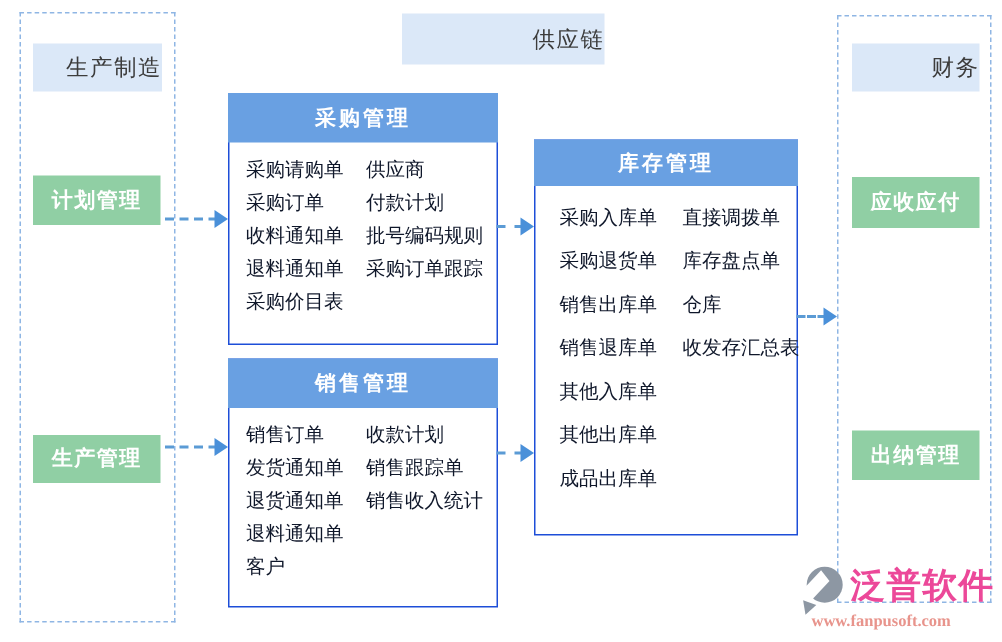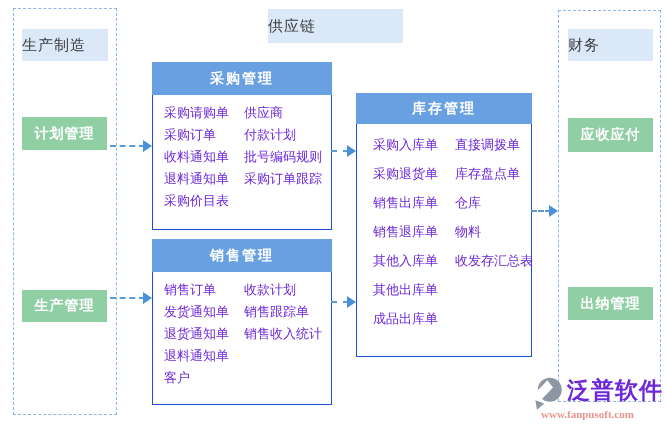--- a/index.html
+++ b/index.html
@@ -8,21 +8,21 @@
     font-family:"Liberation Sans","DejaVu Sans",sans-serif;
   }
   
   .dashed-box{position:absolute;border:1px dashed #8fb6e4;background:#fff;}
   .dashed-left{left:13px;top:8px;width:102px;height:405px;}
   .dashed-right{left:558px;top:10px;width:101px;height:390px;}
 
   
   .label-blue{
     position:absolute;background:#dbe8f8;color:#3c3c3c;
-    display:flex;align-items:center;justify-content:flex-start;
+    display:flex;align-items:center;justify-content:flex-end;
     font-size:15px;letter-spacing:1px;
   }
   .lbl-supply{left:268px;top:9px;width:135px;height:34px;}
   .lbl-prod{left:22px;top:29px;width:86px;height:32px;}
   .lbl-fin{left:568px;top:29px;width:85px;height:32px;}
 
   
   .node-green{
     position:absolute;background:#90cfa4;color:#ffffff;font-weight:bold;
     display:flex;align-items:center;justify-content:center;font-size:14px;letter-spacing:1px;
@@ -38,21 +38,21 @@
     background:#69a0e2;color:#fff;font-weight:bold;font-size:14px;letter-spacing:2px;
     display:flex;align-items:center;justify-content:center;
     margin:-1px -1px 0 -1px;
   }
   .m-purchase{left:152px;top:62px;width:178px;height:166px;}
   .m-sales{left:152px;top:239px;width:178px;height:164px;}
   .m-inventory{left:356px;top:93px;width:174px;height:262px;}
   .m-purchase .hdr,.m-sales .hdr{height:33px;}
   .m-inventory .hdr{height:31px;}
   .body{position:relative;width:100%;height:calc(100% - 33px);}
-  .col{position:absolute;top:7px;color:#6d28d9;font-size:13px;white-space:nowrap;}
+  .col{position:absolute;top:7px;color:#0f172a;font-size:13px;white-space:nowrap;}
   .m-purchase .col,.m-sales .col{line-height:22px;}
   .m-inventory .col{line-height:29px;top:6px;}
   .m-purchase .col.l,.m-sales .col.l{left:11px;}
   .m-purchase .col.r,.m-sales .col.r{left:91px;}
   .m-inventory .col.l{left:16px;}
   .m-inventory .col.r{left:98px;}
 
   
   .arrow{position:absolute;height:0;}
   .arrow .line{position:absolute;left:0;right:7px;top:-1px;border-top:2px dashed #5b9bd5;}
@@ -63,21 +63,21 @@
   .a1{left:110px;top:146px;width:42px;}
   .a2{left:110px;top:298px;width:42px;}
   .a3{left:331px;top:151px;width:25px;}
   .a4{left:331px;top:302px;width:25px;}
   .a5{left:531px;top:211px;width:27px;}
 
   
   .logo{position:absolute;left:533px;top:376px;width:132px;}
   .logo-row{display:flex;align-items:flex-start;}
   .logo-name{
-    color:#6d28d9;font-size:23px;font-weight:bold;letter-spacing:1px;line-height:28px;
+    color:#ec4899;font-size:23px;font-weight:bold;letter-spacing:1px;line-height:28px;
     margin-left:2px;white-space:nowrap;
   }
   .logo-site{
     color:#e8948c;font-size:11px;font-family:"Liberation Serif","DejaVu Serif",serif;
     font-weight:bold;margin:-2px 0 0 8px;white-space:nowrap;
   }
 </style>
 </head>
 <body>
 
@@ -156,21 +156,20 @@
         <div>销售出库单</div>
         <div>销售退库单</div>
         <div>其他入库单</div>
         <div>其他出库单</div>
         <div>成品出库单</div>
       </div>
       <div class="col r">
         <div>直接调拨单</div>
         <div>库存盘点单</div>
         <div>仓库</div>
-        <div>物料</div>
         <div>收发存汇总表</div>
       </div>
     </div>
   </div>
 
   <div class="arrow a1">
     <div class="line"></div>
     <div class="head"></div>
   </div>
   <div class="arrow a2">

